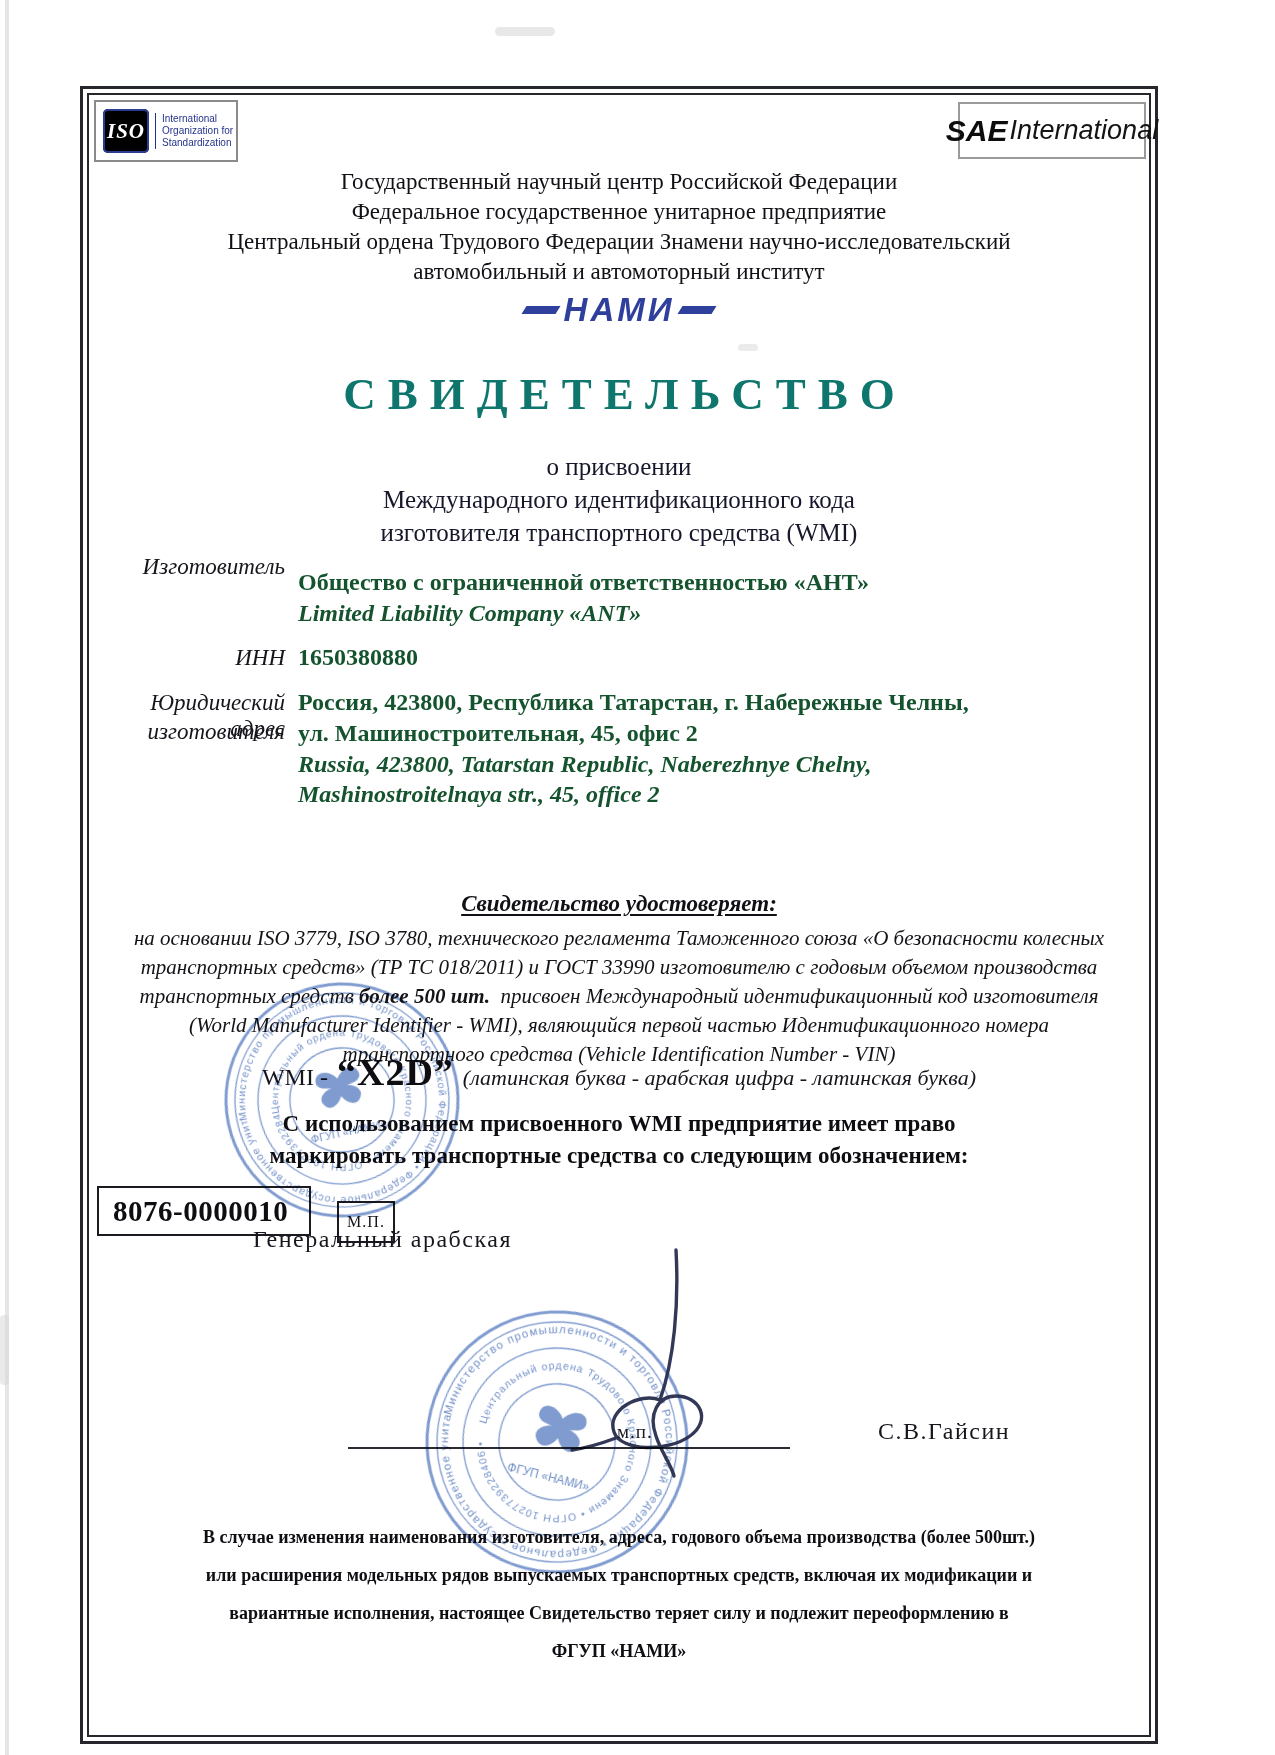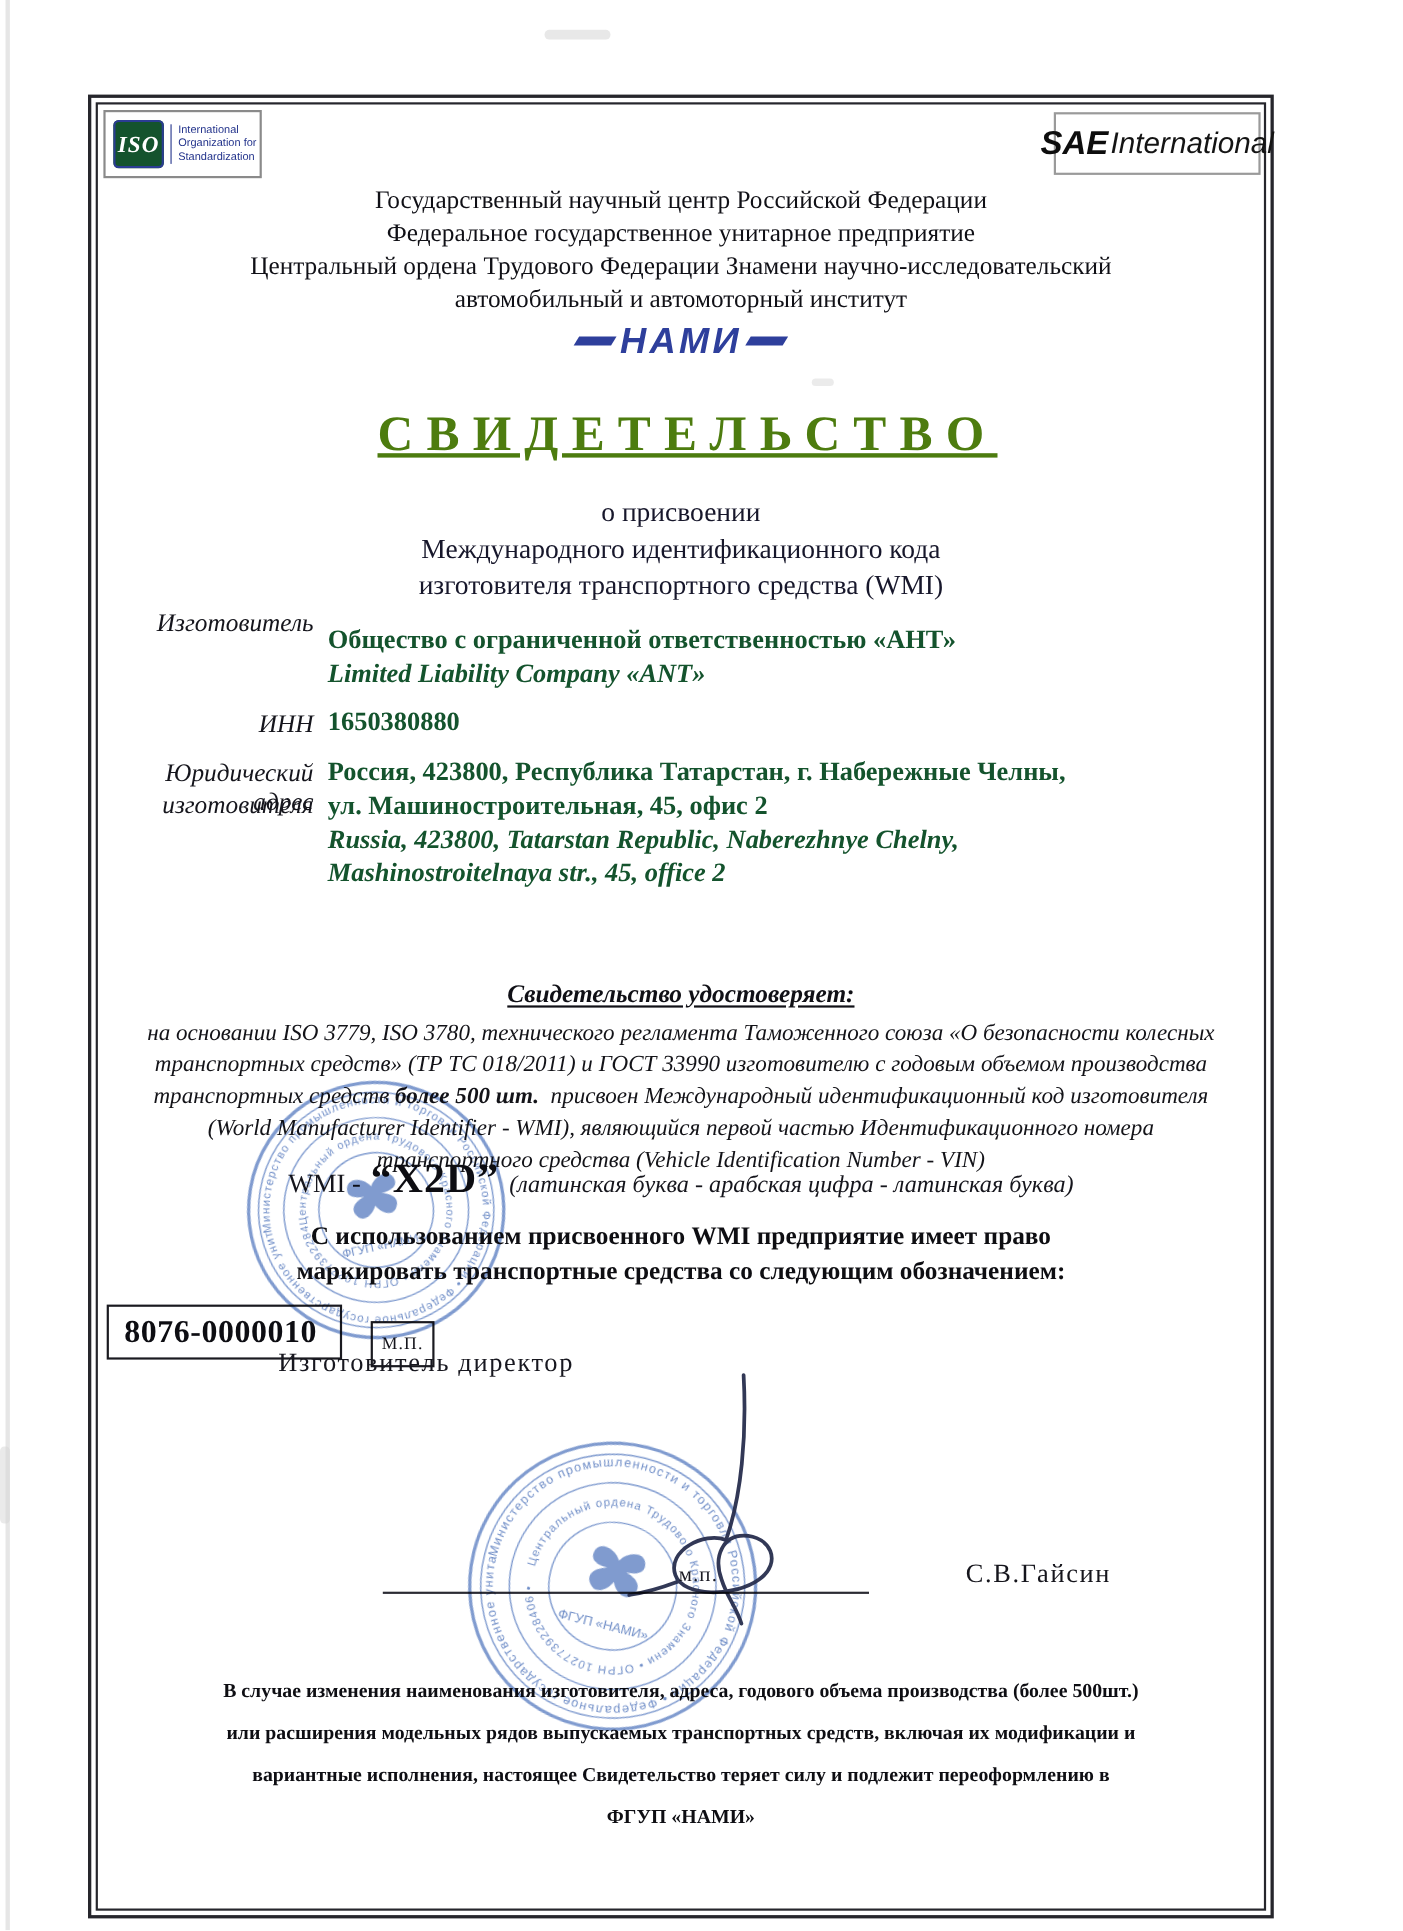--- a/index.html
+++ b/index.html
@@ -12,38 +12,38 @@
   .a-midsmudge{left:738px;top:344px;width:20px;height:7px;background:#e2e2e2;border-radius:4px;opacity:.7;}
   .a-botsmudge{left:0px;top:1315px;width:9px;height:70px;background:#d6d6d6;border-radius:4px;opacity:.5;}
 
   
   .frame{position:absolute;left:80px;top:86px;width:1078px;height:1658px;border:3px solid #26262c;box-sizing:border-box;}
   .frame::before{content:"";position:absolute;inset:4px;border:2px solid #26262c;}
 
   
   .iso-box{position:absolute;left:94px;top:100px;width:144px;height:62px;border:2px solid #8a8a8a;
            box-sizing:border-box;display:flex;align-items:center;background:#fff;z-index:2;}
-  .iso-tile{width:46px;height:44px;margin:0 6px 0 7px;background:#14532d;border-radius:5px;
+  .iso-tile{width:46px;height:44px;margin:0 6px 0 7px;background:#000000;border-radius:5px;
             display:flex;align-items:center;justify-content:center;color:#fff;font-weight:bold;
             font-style:italic;font-size:21px;letter-spacing:1px;box-shadow:inset 0 0 0 2px #2b3c93;}
   .iso-text{border-left:1px solid #24348c;padding-left:6px;color:#24348c;
             font-family:"Liberation Sans", sans-serif;font-size:10px;line-height:12px;}
   .sae-box{position:absolute;left:958px;top:102px;width:188px;height:57px;border:2px solid #9a9a9a;
            box-sizing:border-box;display:flex;align-items:center;justify-content:center;background:#fff;z-index:2;}
   .sae-bold{font-family:"Liberation Sans", sans-serif;font-weight:800;font-style:italic;font-size:30px;color:#0d0d0d;}
   .sae-rest{font-family:"Liberation Sans", sans-serif;font-style:italic;font-size:27px;color:#141414;margin-left:2px;}
 
   
   .cblock{position:absolute;left:80px;width:1078px;text-align:center;z-index:2;}
   .org-header{top:167px;font-size:23px;line-height:30px;color:#101016;}
   .nami-row{top:291px;display:flex;align-items:center;justify-content:center;gap:2px;}
   .nami-bar{width:34px;height:8px;background:#2e3f9c;transform:skewX(-32deg);}
   .nami-text{font-family:"Liberation Sans", sans-serif;font-weight:bold;font-style:italic;
              font-size:33px;letter-spacing:3px;color:#2e3f9c;padding:0 4px;}
-  .doc-title{top:368px;font-weight:bold;font-size:45px;letter-spacing:12px;padding-left:12px;color:#4d7c0f;box-sizing:border-box;text-decoration:underline;}
+  .doc-title{top:368px;font-weight:bold;font-size:45px;letter-spacing:12px;padding-left:12px;color:#0f766e;box-sizing:border-box;}
   .subtitle{top:450px;font-size:25px;line-height:33px;color:#17172b;}
 
   
   .flabel{position:absolute;left:95px;width:190px;text-align:right;font-style:italic;font-size:23px;color:#15151c;z-index:2;}
   .fvalue{position:absolute;left:298px;font-size:24px;color:#14532d;z-index:2;white-space:nowrap;}
   .b{font-weight:bold;}
   .bi{font-weight:bold;font-style:italic;}
 
   .cert-head{top:891px;font-weight:bold;font-style:italic;font-size:23px;
              text-decoration:underline;text-underline-offset:3px;color:#101016;}
@@ -149,21 +149,21 @@
   </div>
 
   <div class="cblock marking">
     <div>С использованием присвоенного WMI предприятие имеет право</div>
     <div>маркировать транспортные средства  со следующим обозначением:</div>
   </div>
 
   <div class="code-box">8076-0000010</div>
   <div class="mp-box">М.П.</div>
 
-  <div class="role-label">Изготовитель директор</div>
+  <div class="role-label">Генеральный арабская</div>
   <div class="seal-mark">м.п.</div>
   <div class="sig-line"></div>
   <div class="director-name">С.В.Гайсин</div>
 
   <div class="cblock footer">
     <div>В случае изменения наименования изготовителя, адреса, годового объема производства (более 500шт.)</div>
     <div>или расширения модельных рядов выпускаемых транспортных средств, включая их модификации и</div>
     <div>вариантные исполнения, настоящее Свидетельство теряет силу и подлежит переоформлению в</div>
     <div>ФГУП «НАМИ»</div>
   </div>

